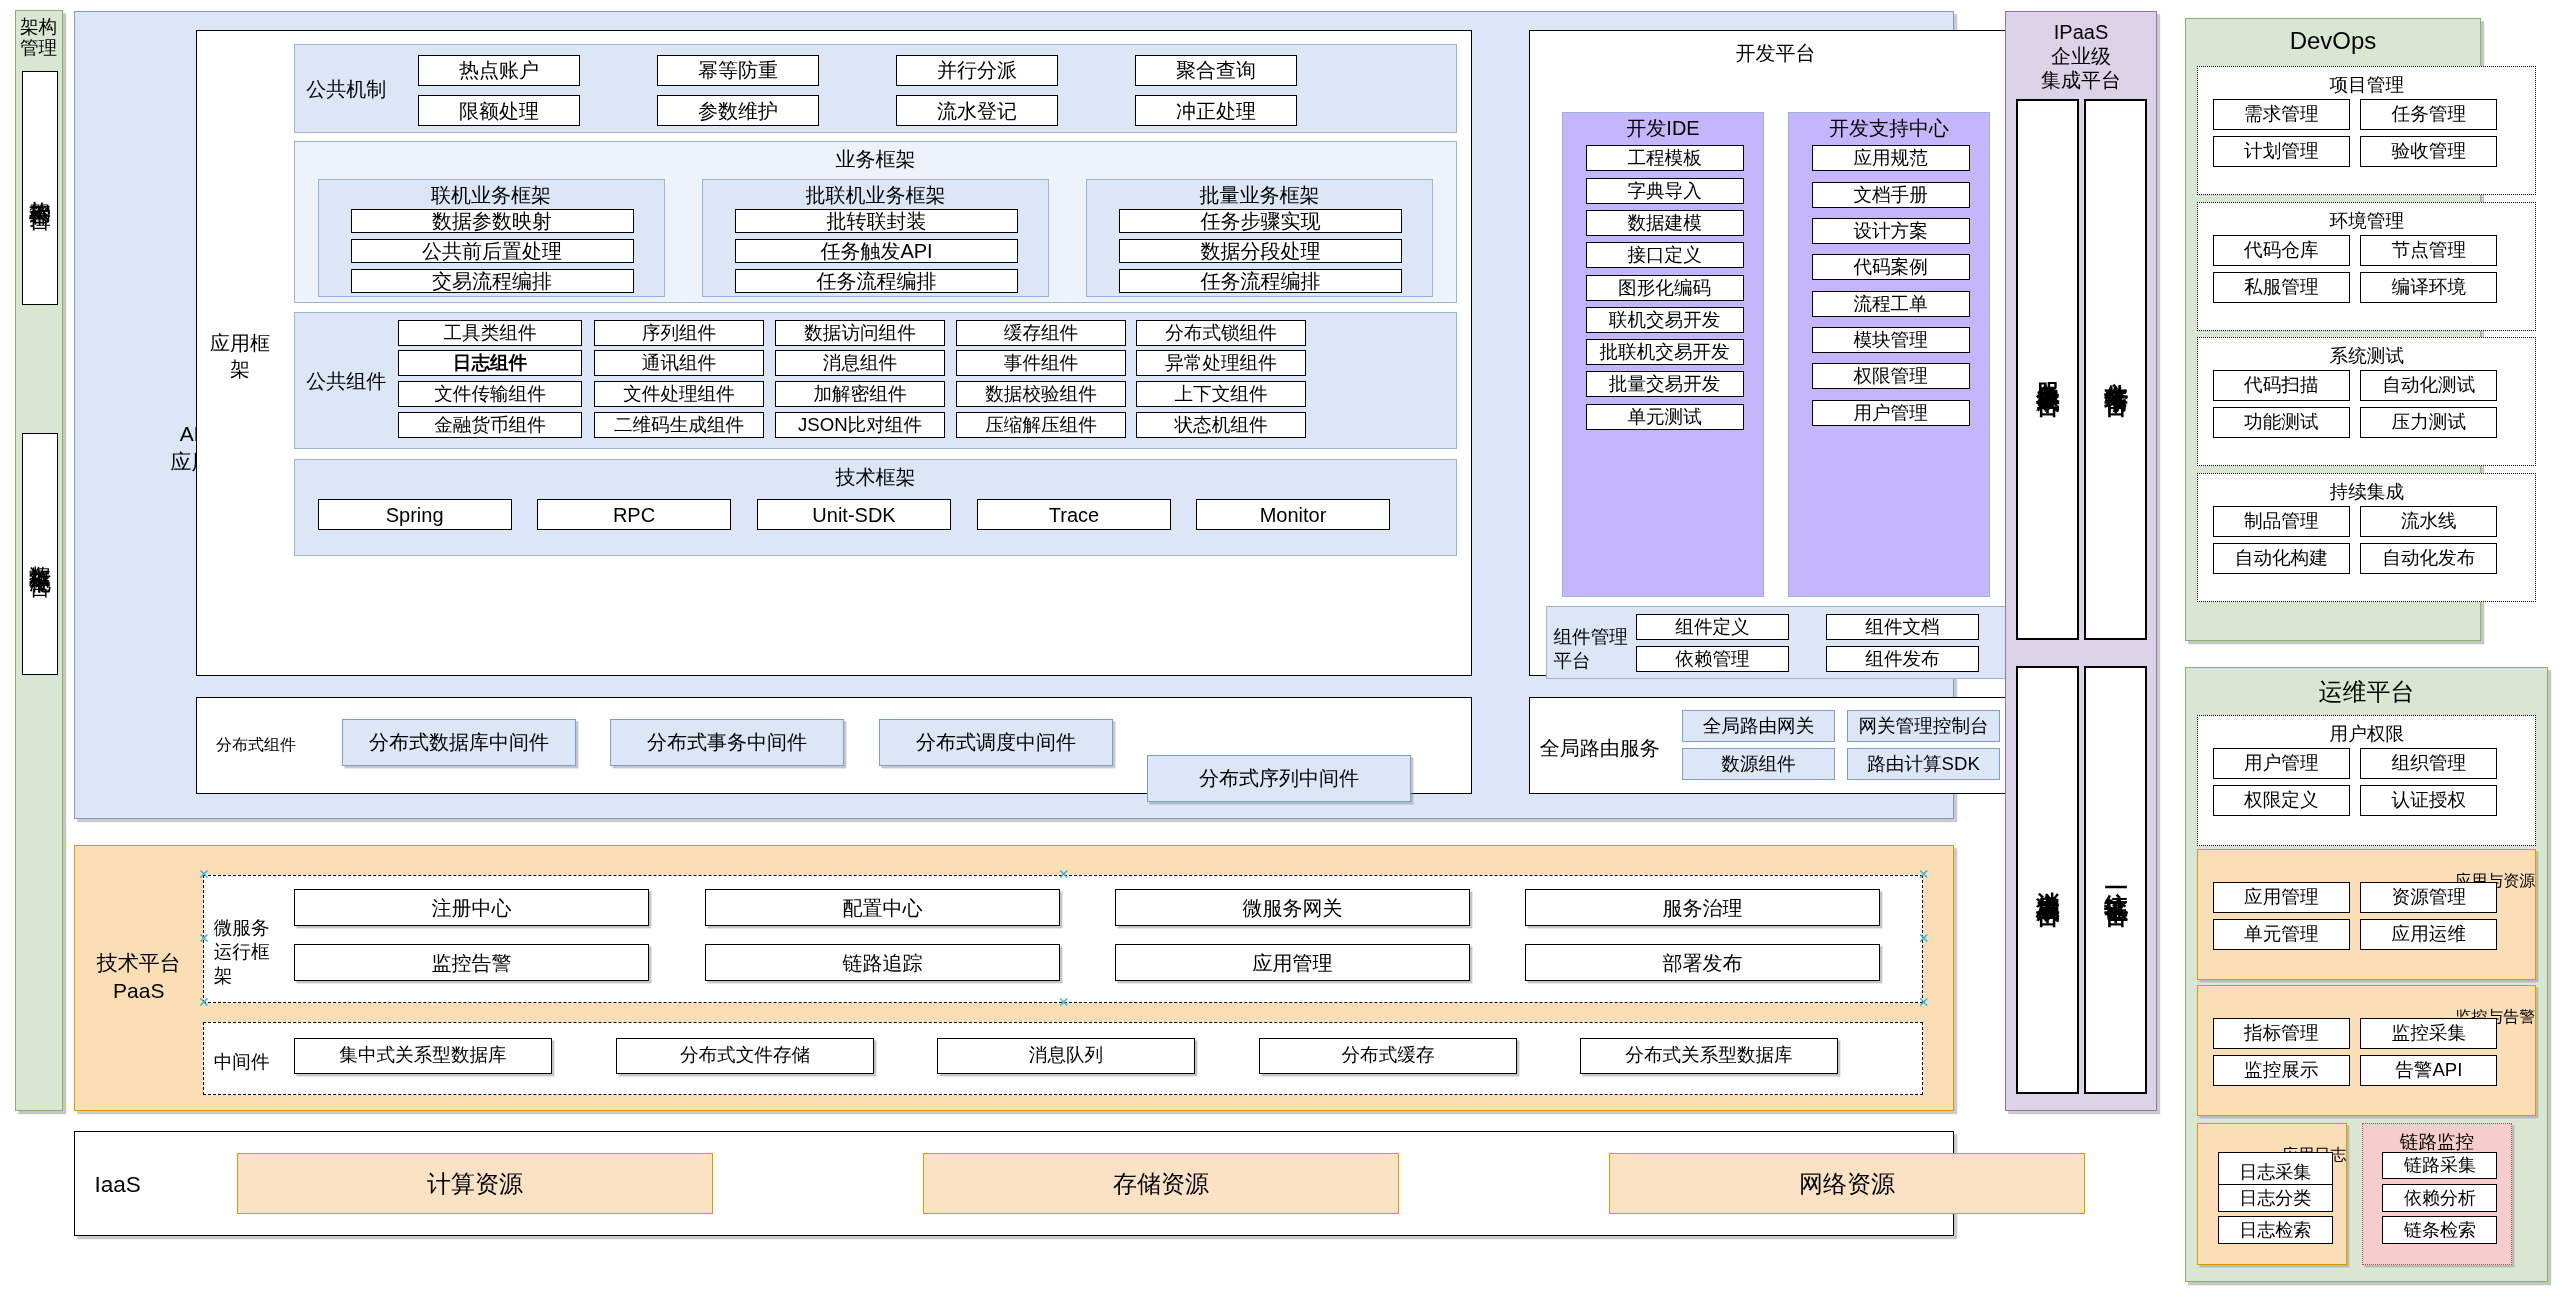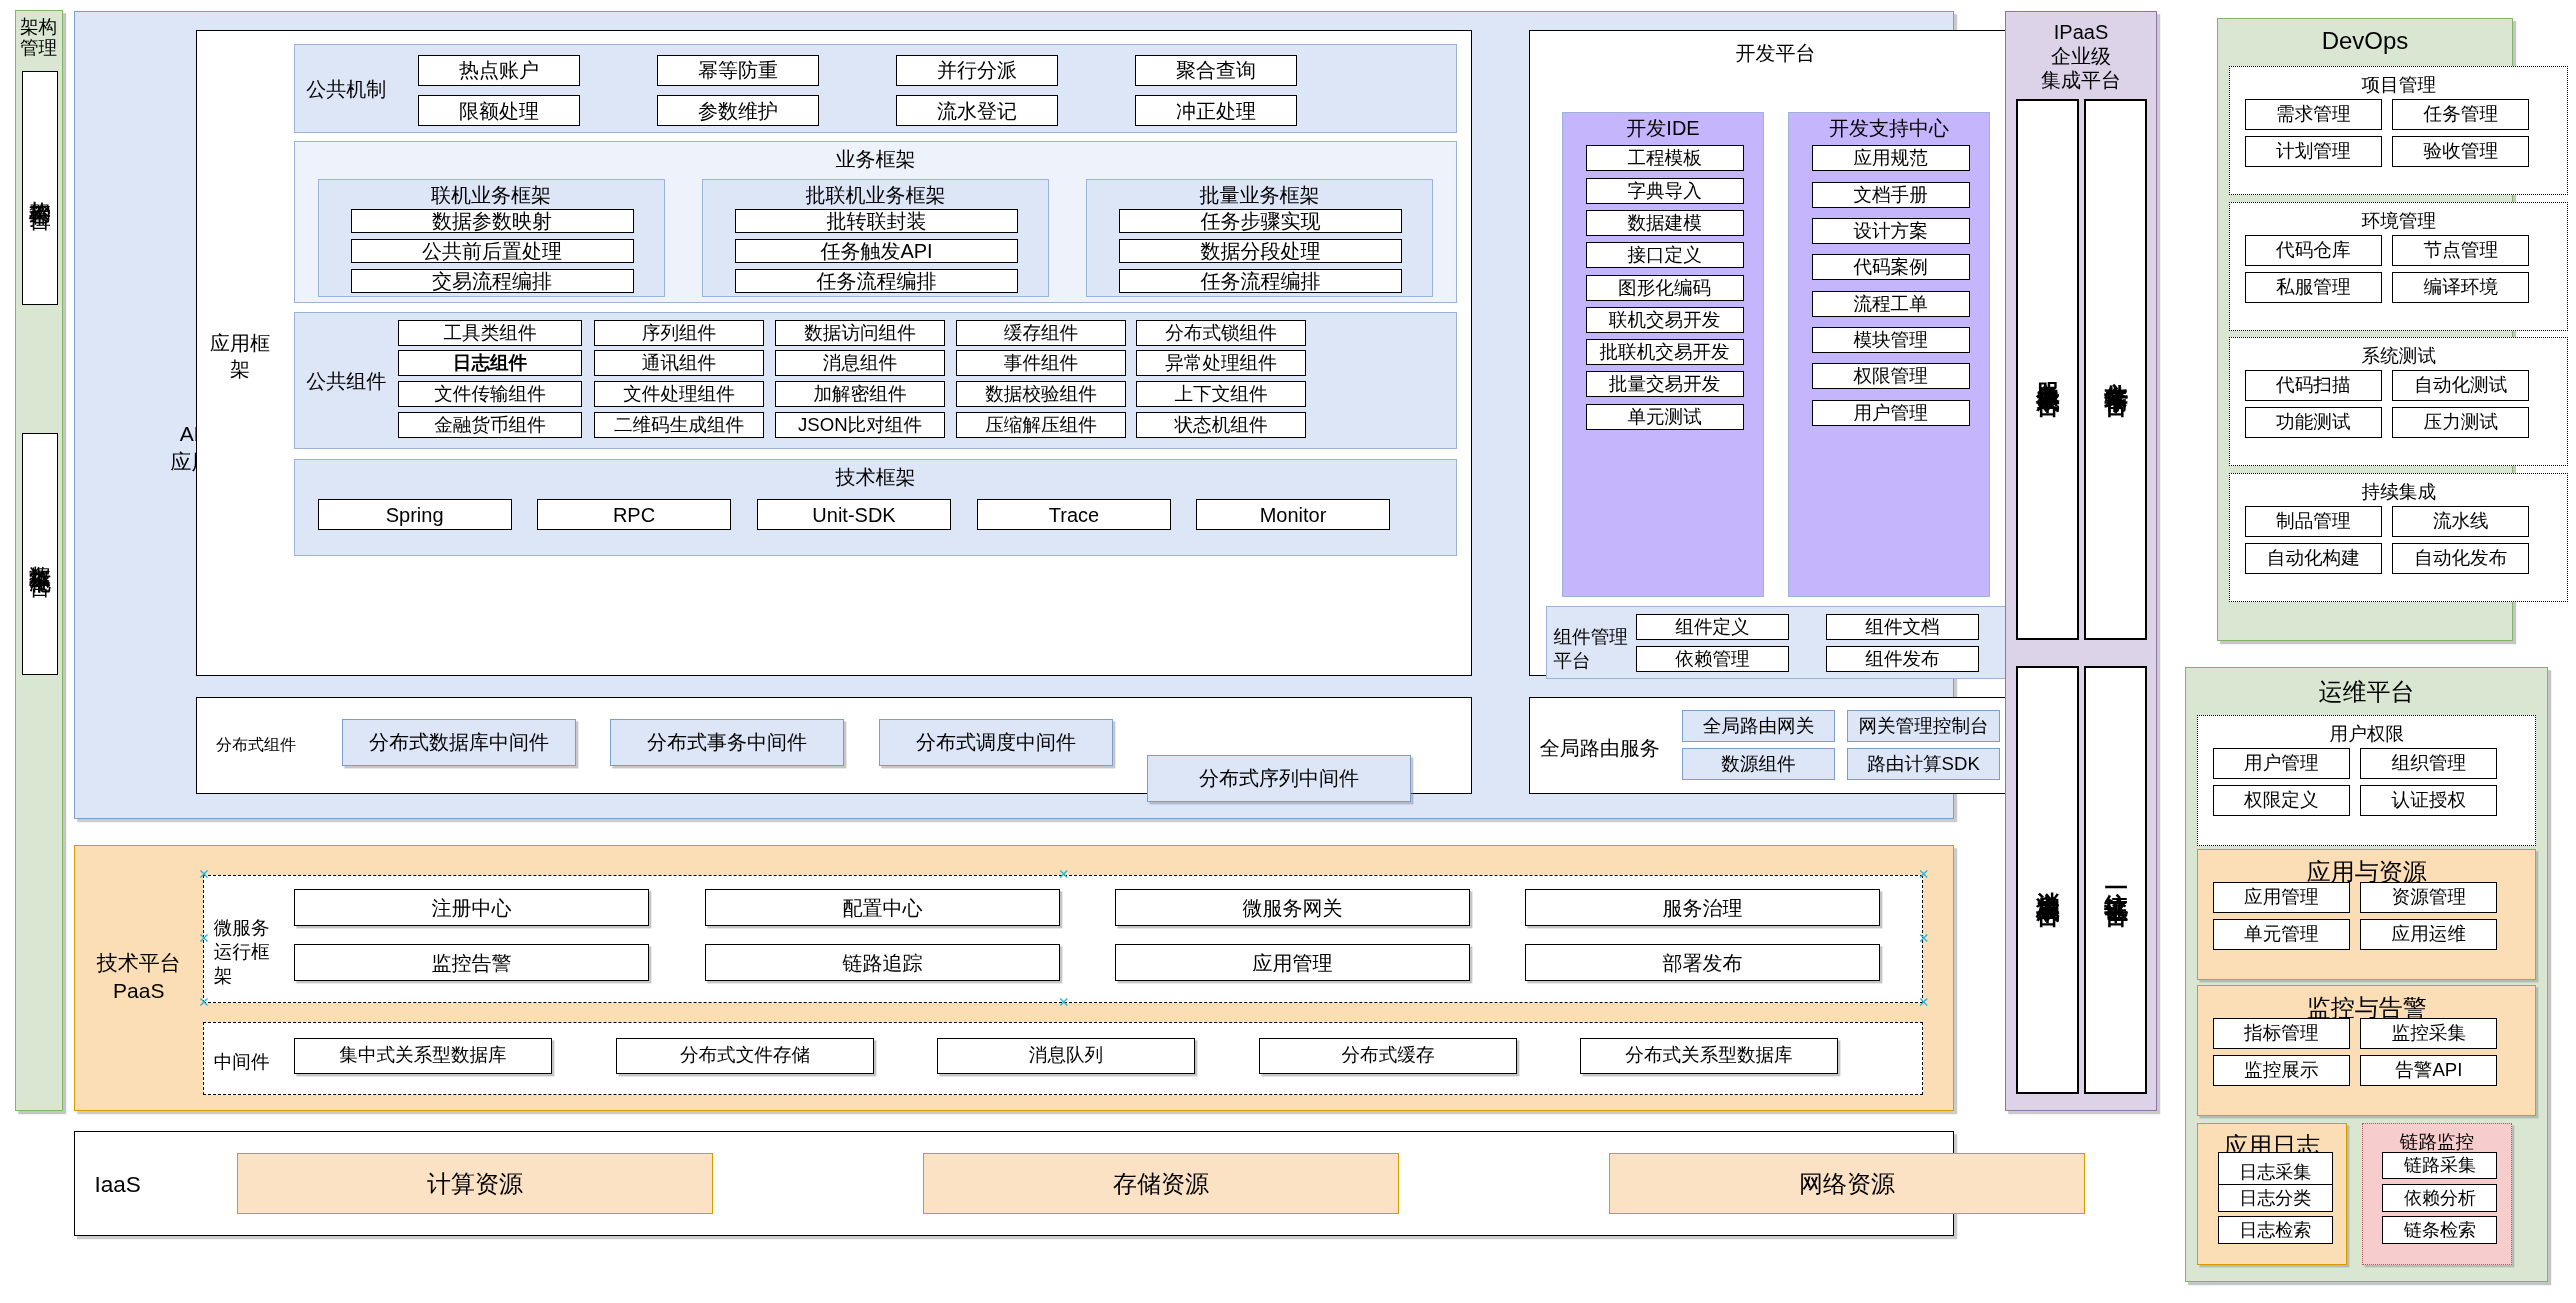--- a/index.html
+++ b/index.html
@@ -85,21 +85,21 @@
   .ipaas-card{position:absolute;width:63px;background:#fff;border:2.4px solid #000;box-sizing:border-box;
               display:flex;align-items:center;justify-content:center;}
   .ipaas-card span{writing-mode:vertical-rl;text-orientation:upright;font-size:23.4px;letter-spacing:2.4px;line-height:1;font-weight:bold;}
 
   
   .gpanel{position:absolute;background:#d8e6d2;border:1.6px solid #82b366;box-sizing:border-box;box-shadow:3.2px 3.2px 0 rgba(140,140,140,.5);}
   .gpanel .ptitle{text-align:center;font-size:24px;padding-top:8px;}
   .dgroup{position:absolute;background:#fff;border:1.6px dotted #000;box-sizing:border-box;}
   .dgroup .gtitle{text-align:center;font-size:18.6px;padding-top:4.8px;}
   .ogroup{position:absolute;background:#fbddb6;border:1.6px solid #d79b00;box-sizing:border-box;box-shadow:2.4px 2.4px 0 rgba(140,140,140,.45);}
-  .ogroup .gtitle{text-align:center;font-size:24px;padding-top:6px;}
+  .ogroup .gtitle{text-align:right;font-size:16px;padding-top:21px;}
   .pgroup{position:absolute;background:#f7cccc;border:1.6px dotted #b85450;box-sizing:border-box;box-shadow:2.4px 2.4px 0 rgba(140,140,140,.45);}
   .pgroup .gtitle{text-align:center;font-size:18.6px;padding-top:4.8px;}
 </style>
 </head>
 <body>
 
 <div class="page">
 
   <div class="rail">
     <div class="rail-top">
@@ -310,21 +310,21 @@
       <span>文件传输平台</span>
     </div>
     <div class="ipaas-card" style="left:9.7px;top:654px;height:428px;">
       <span>消息集成平台</span>
     </div>
     <div class="ipaas-card" style="left:78px;top:654px;height:428px;">
       <span>统一认证平台</span>
     </div>
   </div>
 
-  <div class="gpanel" style="left:2185px;top:18px;width:296px;height:623px;margin-left:32px;">
+  <div class="gpanel" style="left:2185px;top:18px;width:296px;height:623px;">
     <div class="ptitle">DevOps</div>
 
     <div class="dgroup" style="left:11.3px;top:47px;width:339px;height:129px;">
       <div class="gtitle">项目管理</div>
       <div class="wbox sm" style="position:absolute;left:14.5px;top:32px;width:137px;height:31px;">需求管理</div>
       <div class="wbox sm" style="position:absolute;left:162px;top:32px;width:137px;height:31px;">任务管理</div>
       <div class="wbox sm" style="position:absolute;left:14.5px;top:69px;width:137px;height:31px;">计划管理</div>
       <div class="wbox sm" style="position:absolute;left:162px;top:69px;width:137px;height:31px;">验收管理</div>
     </div>
 

